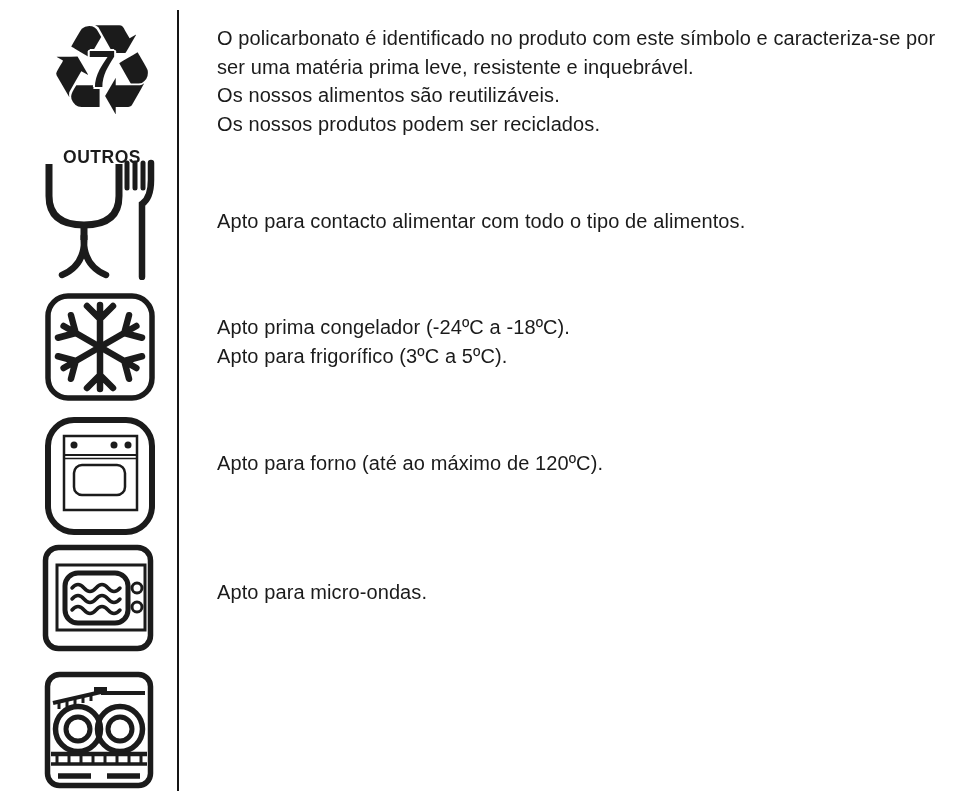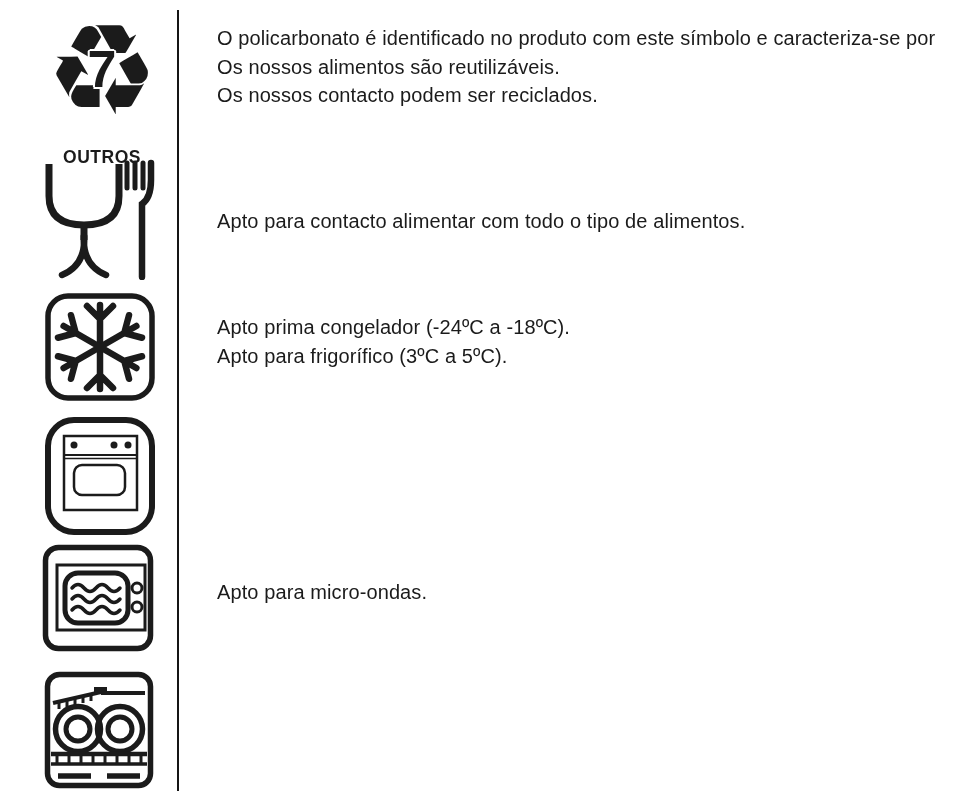--- a/index.html
+++ b/index.html
@@ -67,22 +67,23 @@
 
   <div class="divider"></div>
 
   <div class="icon-wrap recycle">
     <span class="recycle-glyph">♻</span>
     <span class="recycle-number">7</span>
     <div class="recycle-label">OUTROS</div>
   </div>
   <div class="textblock" style="top:24px">
     <span class="line">O policarbonato é identificado no produto com este símbolo e caracteriza-se por</span>
+    <span class="line">ser uma matéria prima leve, resistente e inquebrável.</span>
     <span class="line">Os nossos alimentos são reutilizáveis.</span>
-    <span class="line">Os nossos contacto podem ser reciclados.</span>
+    <span class="line">Os nossos produtos podem ser reciclados.</span>
   </div>
 
   <div class="icon-wrap" style="left:45px; top:158px">
     <svg width="112" height="122" viewBox="0 0 112 122" fill="none" stroke="#1b1b1b">
       <path d="M4 6 L4 38 Q4 67 39 67 Q74 67 74 38 L74 6" stroke-width="7"></path>
       <path d="M39 67 L39 82" stroke-width="7"></path>
       <path d="M39 78 Q41 107 17 117" stroke-width="6.5" stroke-linecap="round"></path>
       <path d="M39 78 Q37 107 61 117" stroke-width="6.5" stroke-linecap="round"></path>
       <path d="M82 5 V30" stroke-width="5" stroke-linecap="round"></path>
       <path d="M90 5 V30" stroke-width="5" stroke-linecap="round"></path>
@@ -113,20 +114,23 @@
     <svg width="112" height="120" viewBox="0 0 112 120" fill="none" stroke="#1b1b1b">
       <rect x="4" y="4" width="104" height="112" rx="26" stroke-width="6"></rect>
       <rect x="20" y="20" width="73" height="74" stroke-width="2.5"></rect>
       <circle cx="30" cy="29" r="3.5" fill="#1b1b1b" stroke="none"></circle>
       <circle cx="70" cy="29" r="3.5" fill="#1b1b1b" stroke="none"></circle>
       <circle cx="84" cy="29" r="3.5" fill="#1b1b1b" stroke="none"></circle>
       <path d="M20 39 H93" stroke-width="2"></path>
       <path d="M20 42.5 H93" stroke-width="1.5"></path>
       <rect x="30" y="49" width="51" height="30" rx="8" stroke-width="2.5"></rect>
     </svg>
+  </div>
+  <div class="textblock" style="top:449px">
+    <span class="line">Apto para forno (até ao máximo de 120ºC).</span>
   </div>
 
   <div class="icon-wrap" style="left:42px; top:544px">
     <svg width="112" height="108" viewBox="0 0 112 108" fill="none" stroke="#1b1b1b">
       <rect x="3.5" y="3.5" width="105" height="101" rx="13" stroke-width="5.5"></rect>
       <rect x="15" y="21" width="88" height="65" stroke-width="3"></rect>
       <rect x="23" y="29" width="63" height="50" rx="13" stroke-width="5"></rect>
       <g stroke-width="3.5" stroke-linecap="round">
         <path d="M30 44 q6 -7 12 0 t12 0 t12 0 t12 0"></path>
         <path d="M30 55 q6 -7 12 0 t12 0 t12 0 t12 0"></path>

